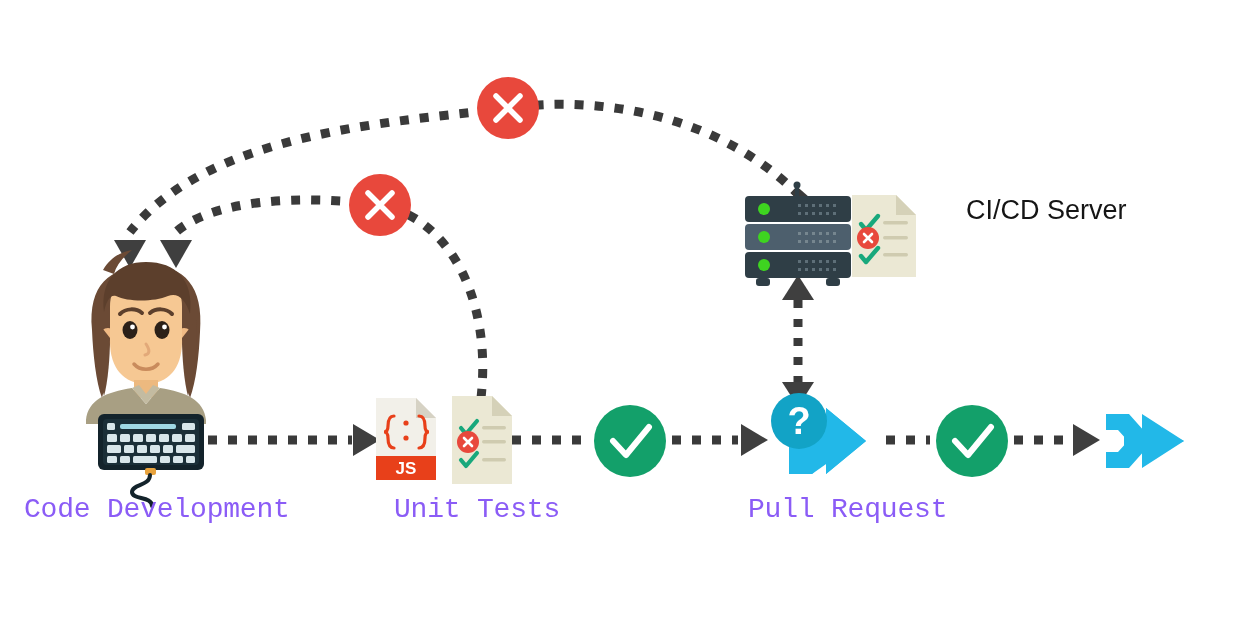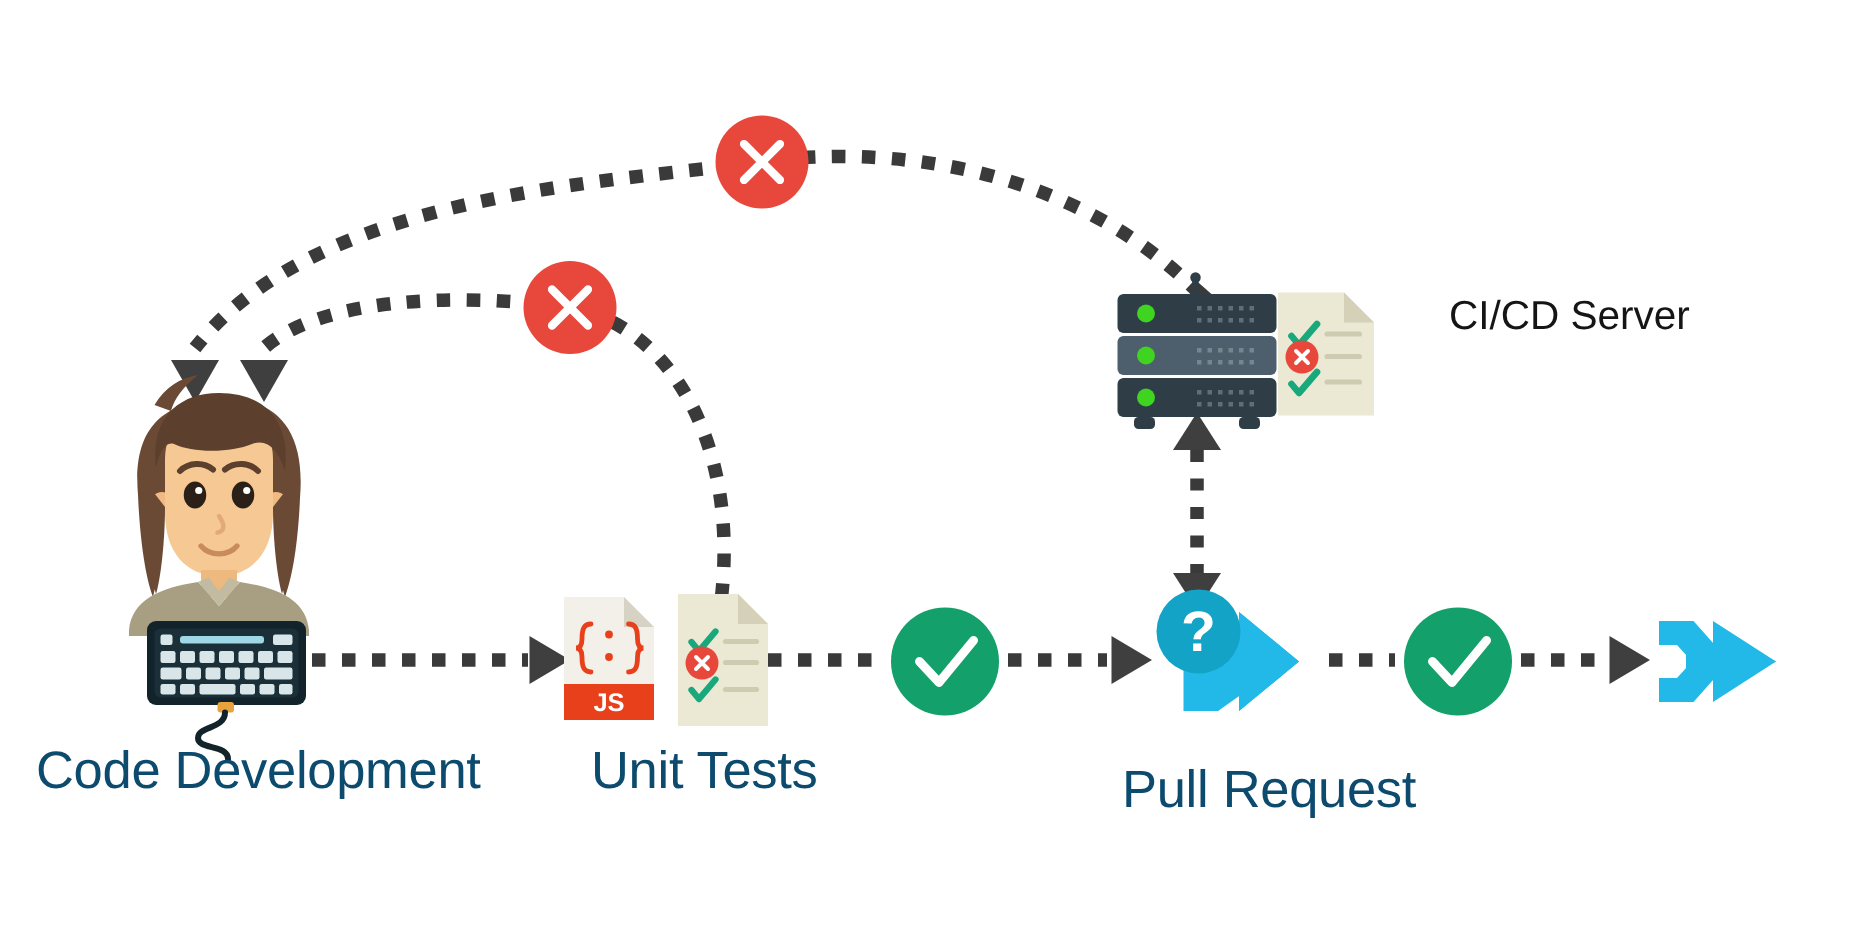--- a/index.html
+++ b/index.html
@@ -6,23 +6,23 @@
   html,body{margin:0;padding:0;background:#ffffff;}
   body{
     width:1240px;height:620px;
     font-family:"Liberation Sans", sans-serif;
     overflow:hidden;position:relative;
   }
   #stage{position:relative;width:1240px;height:620px;background:#ffffff;}
   #diagram{position:absolute;left:0;top:0;width:1240px;height:620px;}
   .node-label{
     position:absolute;
-    font-family:Liberation Sans, sans-serif;
-    font-size:35px;
-    color:#0c4a6e;
+    font-family:Liberation Mono, monospace;
+    font-size:28px;
+    color:#8b5cf6;
     white-space:nowrap;
     letter-spacing:-0.2px;
   }
   .server-label{
     position:absolute;
     font-family:"Liberation Sans", sans-serif;
     font-size:27px;
     color:#151515;
     line-height:1.15;
     white-space:nowrap;
@@ -304,20 +304,20 @@
       <path d="M1142,414 L1184,441 L1142,468 L1142,452 L1124,452
                L1124,430 L1142,430 Z" fill="#22B8E8"></path>
     </g>
 
   </svg>
 
   <div class="node-label" style="left:24px;top:494px;">Code Development</div>
 
   <div class="node-label" style="left:394px;top:494px;">Unit Tests</div>
 
-  <div class="node-label" style="left:748px;top:507px;">Pull Request</div>
+  <div class="node-label" style="left:748px;top:494px;">Pull Request</div>
 
 
   <div class="server-label" style="left:930px;top:195px;margin-left:36px;">
     <div>CI/CD Server</div>
   </div>
 
 </div>
 
 </body></html>

